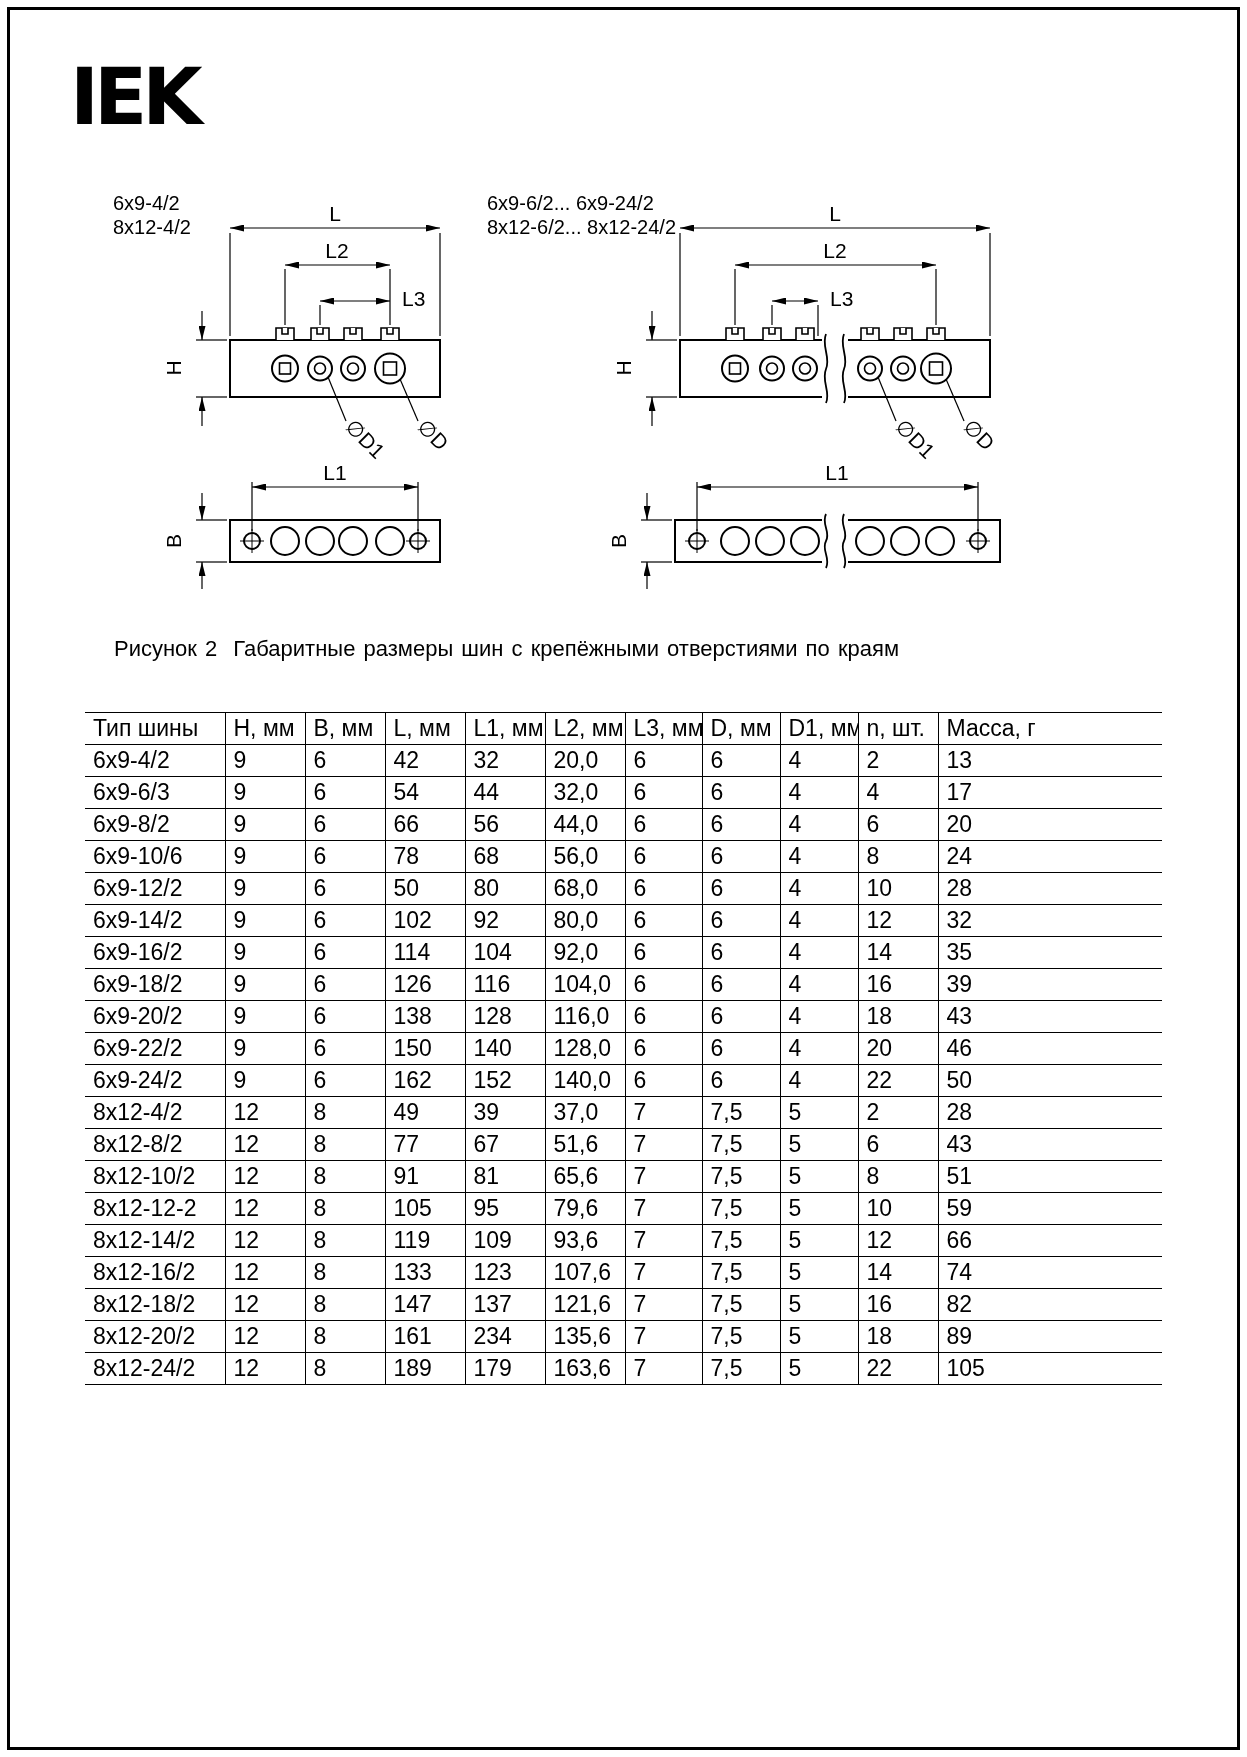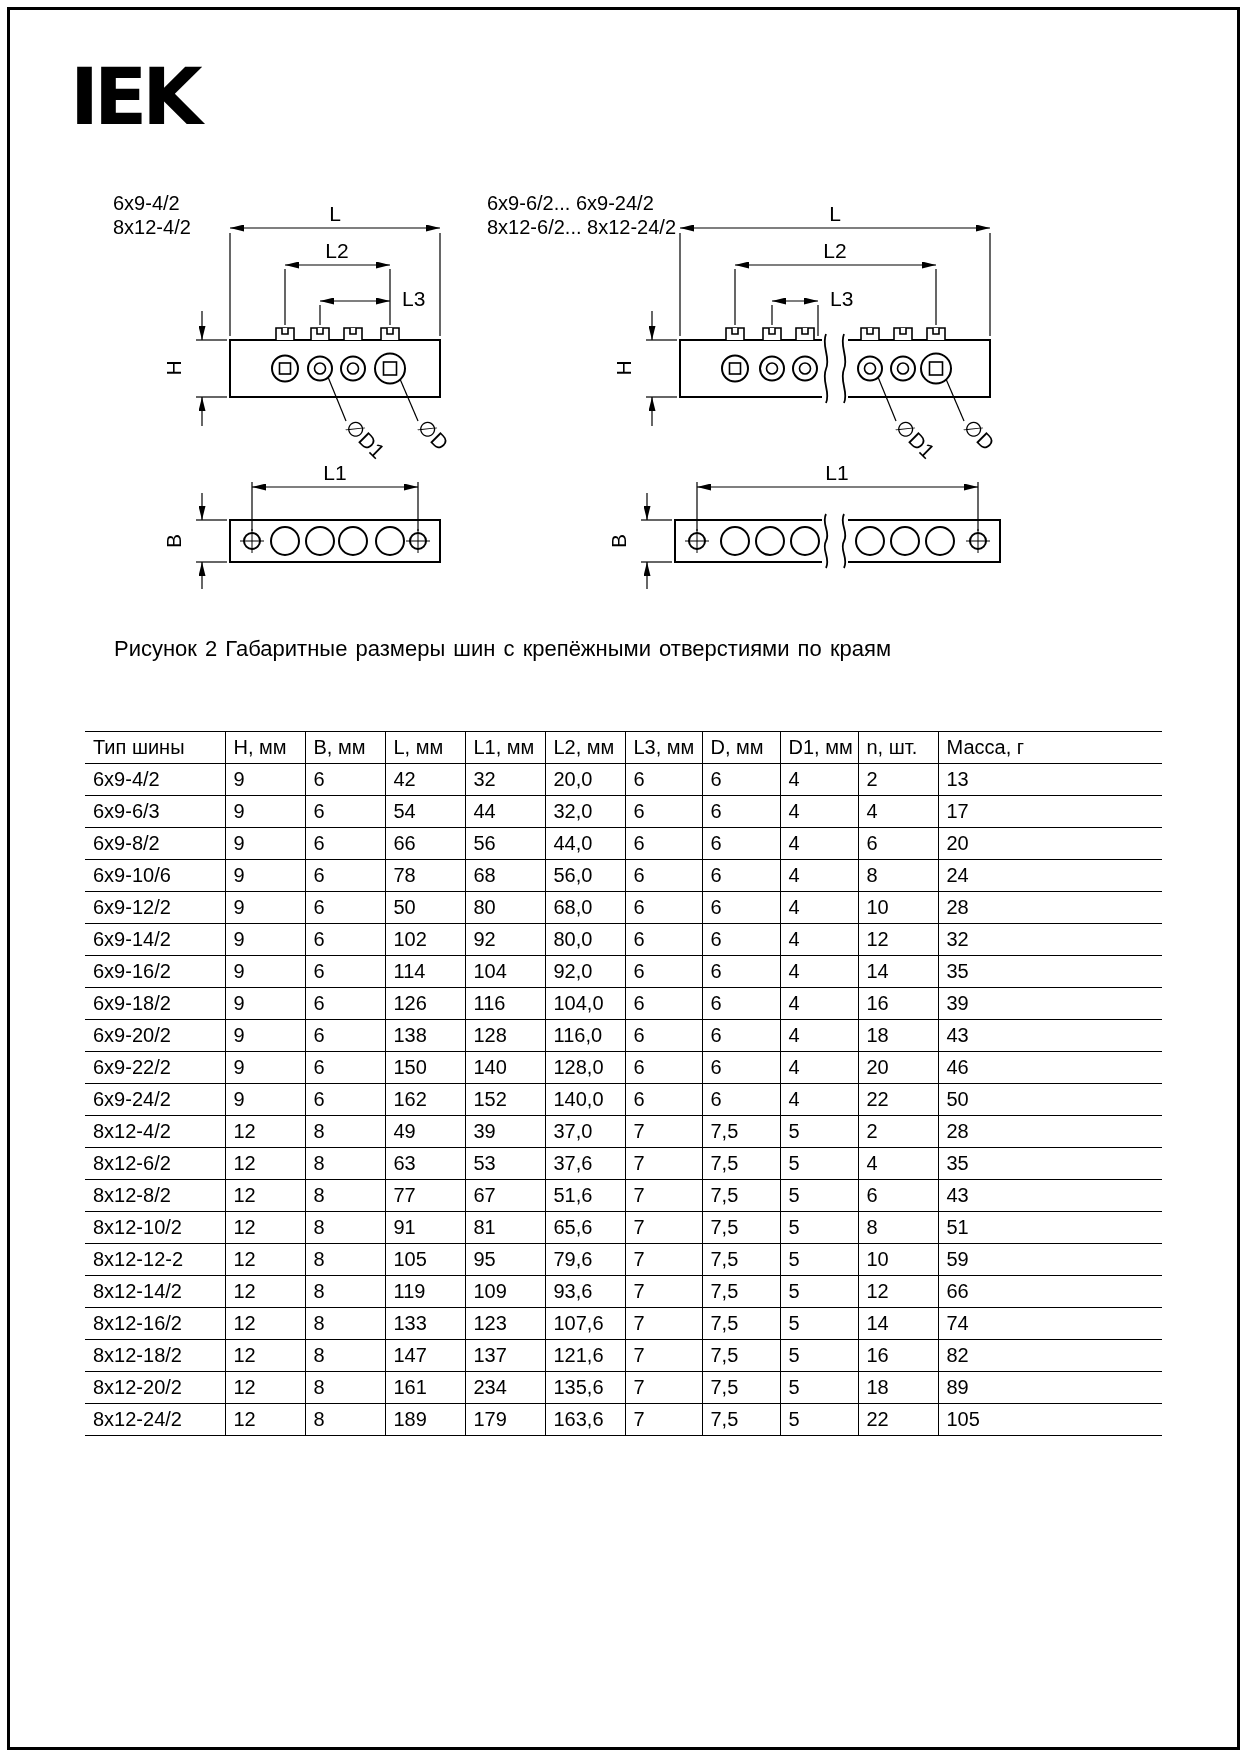--- a/index.html
+++ b/index.html
@@ -22,24 +22,24 @@
   svg text.dimlbl { font-size:21px; }
   .thin line { stroke:#000; stroke-width:1.2; fill:none; }
   .part rect, .part circle, .part path { stroke:#000; stroke-width:2; fill:#fff; }
   .part .inner { stroke-width:1.6; fill:#fff; }
   .part .sq { stroke-width:1.6; fill:none; }
   .part .screw, .part .notch { stroke-width:1.6; }
   .part .cl { stroke:#000; stroke-width:1; }
   .erase { fill:#fff; stroke:none; }
   .wavy { fill:none; stroke:#000; stroke-width:1.8; }
   .caption { position:absolute; left:114px; top:636px; font-size:22px; word-spacing:2px; }
-  .cap-label { margin-right:8px;text-align:center; }
+  .cap-label { margin-right:16px;text-align:center; }
   table.dims {
     position:absolute; left:85px; top:712px; width:1077px;
-    border-collapse:collapse; table-layout:fixed; font-size:20px;margin-top:19px;
+    border-collapse:collapse; table-layout:fixed; font-size:23px;
   }
   table.dims th, table.dims td {
     border:1px solid #000; text-align:left; font-weight:normal;
     padding:4px 8px; line-height:23px; white-space:nowrap; overflow:hidden;
   }
   table.dims th:first-child, table.dims td:first-child { border-left:none; }
   table.dims th:last-child,  table.dims td:last-child  { border-right:none; }
 </style>
 </head>
 <body>
@@ -409,33 +409,20 @@
         <td>49</td>
         <td>39</td>
         <td>37,0</td>
         <td>7</td>
         <td>7,5</td>
         <td>5</td>
         <td>2</td>
         <td>28</td>
       </tr>
       <tr>
-        <td>8x12-6/2</td>
-        <td>12</td>
-        <td>8</td>
-        <td>63</td>
-        <td>53</td>
-        <td>37,6</td>
-        <td>7</td>
-        <td>7,5</td>
-        <td>5</td>
-        <td>4</td>
-        <td>35</td>
-      </tr>
-      <tr>
         <td>8x12-8/2</td>
         <td>12</td>
         <td>8</td>
         <td>77</td>
         <td>67</td>
         <td>51,6</td>
         <td>7</td>
         <td>7,5</td>
         <td>5</td>
         <td>6</td>

